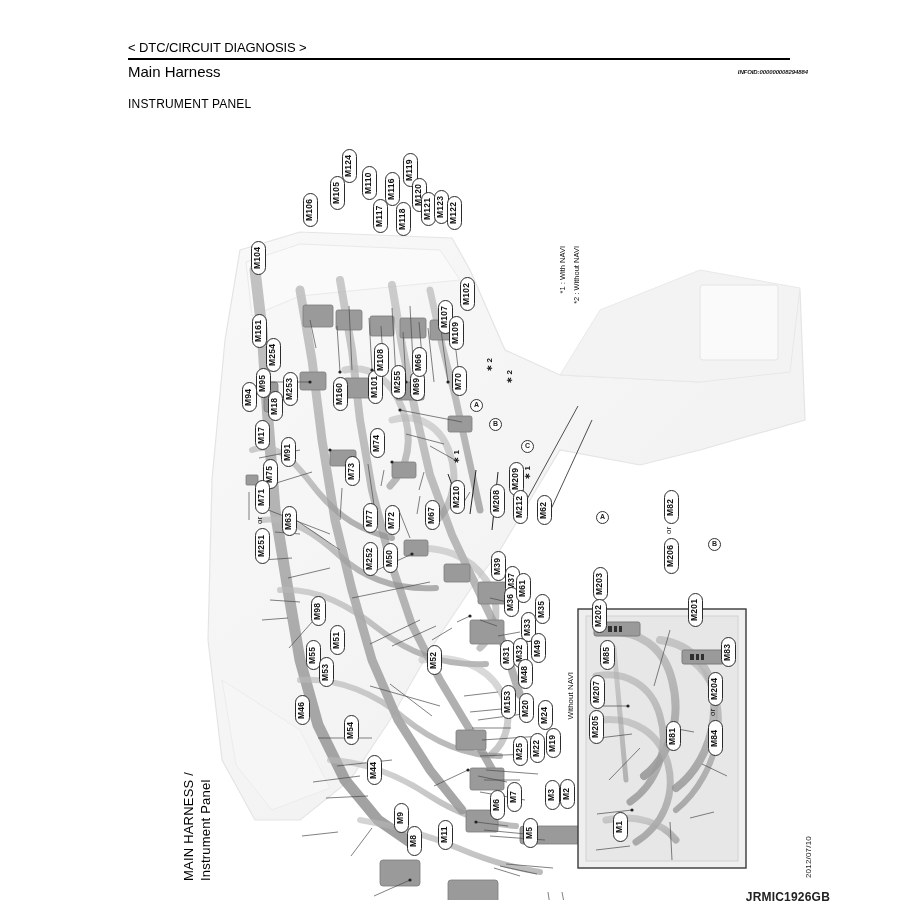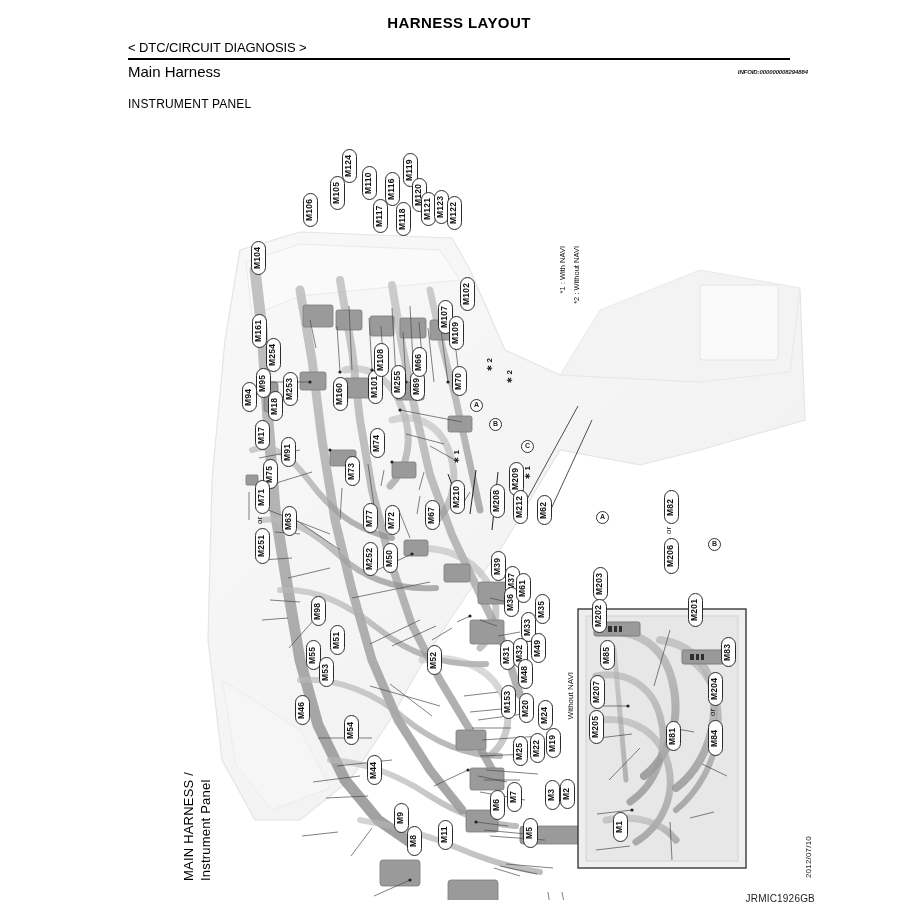--- a/index.html
+++ b/index.html
@@ -17,21 +17,21 @@
   .sec-title{position:absolute;left:128px;top:63px;font-size:15px;}
   .infoid{position:absolute;right:110px;top:69px;font-size:6px;font-style:italic;
           font-weight:bold;letter-spacing:-.1px;color:#111;}
   .sub-title{position:absolute;left:128px;top:97px;font-size:12px;letter-spacing:.2px;}
 
   
   .vert{position:absolute;writing-mode:vertical-rl;transform:rotate(180deg);
         white-space:nowrap;}
   .side-main{left:180px;top:772px;font-size:13px;line-height:17px;letter-spacing:.2px;}
   .date-code{right:105px;bottom:40px;font-size:8px;color:#222;letter-spacing:.2px;}
-  .fig-code{position:absolute;right:103px;bottom:14px;font-size:10px;font-weight:normal;
+  .fig-code{position:absolute;right:88px;bottom:14px;font-size:12px;font-weight:bold;
             color:#222;letter-spacing:.2px;}
 
   
   #art{position:absolute;left:0;top:120px;width:918px;height:780px;}
   #art svg{display:block;}
 
   
   .bl{position:absolute;background:#fff;border:1.2px solid #2b2b2b;border-radius:9px;
       font-size:8.5px;font-weight:bold;color:#111;text-align:center;
       writing-mode:vertical-rl;transform:rotate(180deg);
@@ -47,21 +47,20 @@
   .star{position:absolute;font-size:8px;font-weight:bold;color:#111;white-space:nowrap;}
   .starleg{position:absolute;font-size:7.5px;color:#111;white-space:nowrap;}
 
   .navi-lbl{position:absolute;font-size:8px;color:#111;white-space:nowrap;}
 </style>
 </head>
 <body>
 
 <div id="page">
 
-  <div class="hdr-title">HARNESS LAYOUT</div>
   <div class="hdr-left">&lt; DTC/CIRCUIT DIAGNOSIS &gt;</div>
   <div class="rule"></div>
   <div class="sec-title">Main Harness</div>
   <div class="infoid">INFOID:000000008294884</div>
   <div class="sub-title">INSTRUMENT PANEL</div>
 
   <div id="art">
     <svg width="918" height="780" viewBox="0 0 918 780" xmlns="http://www.w3.org/2000/svg">
       <defs>
         <linearGradient id="pan" x1="0" y1="0" x2="1" y2="1">

